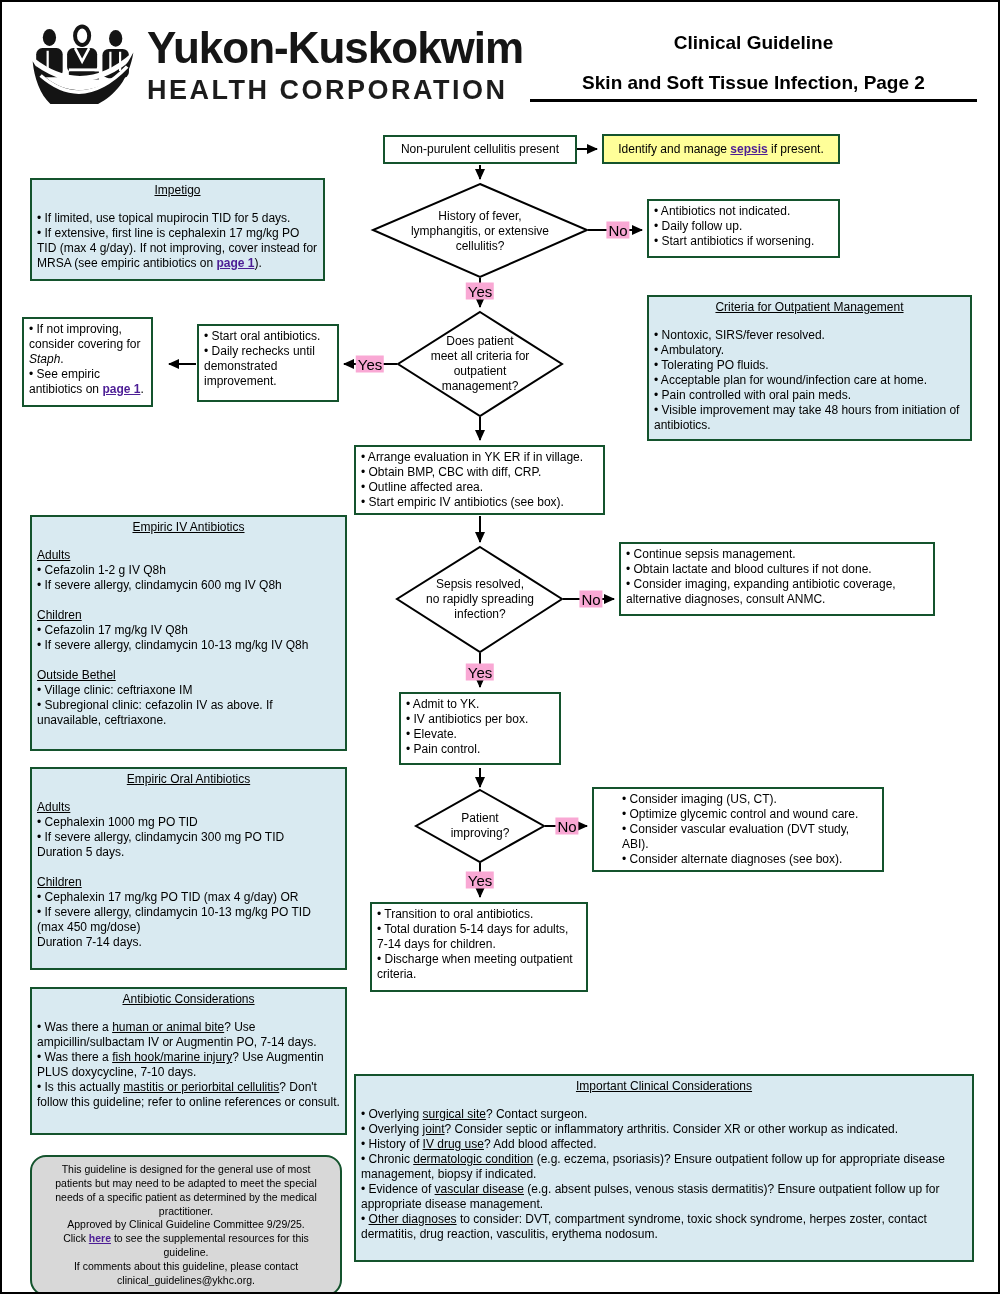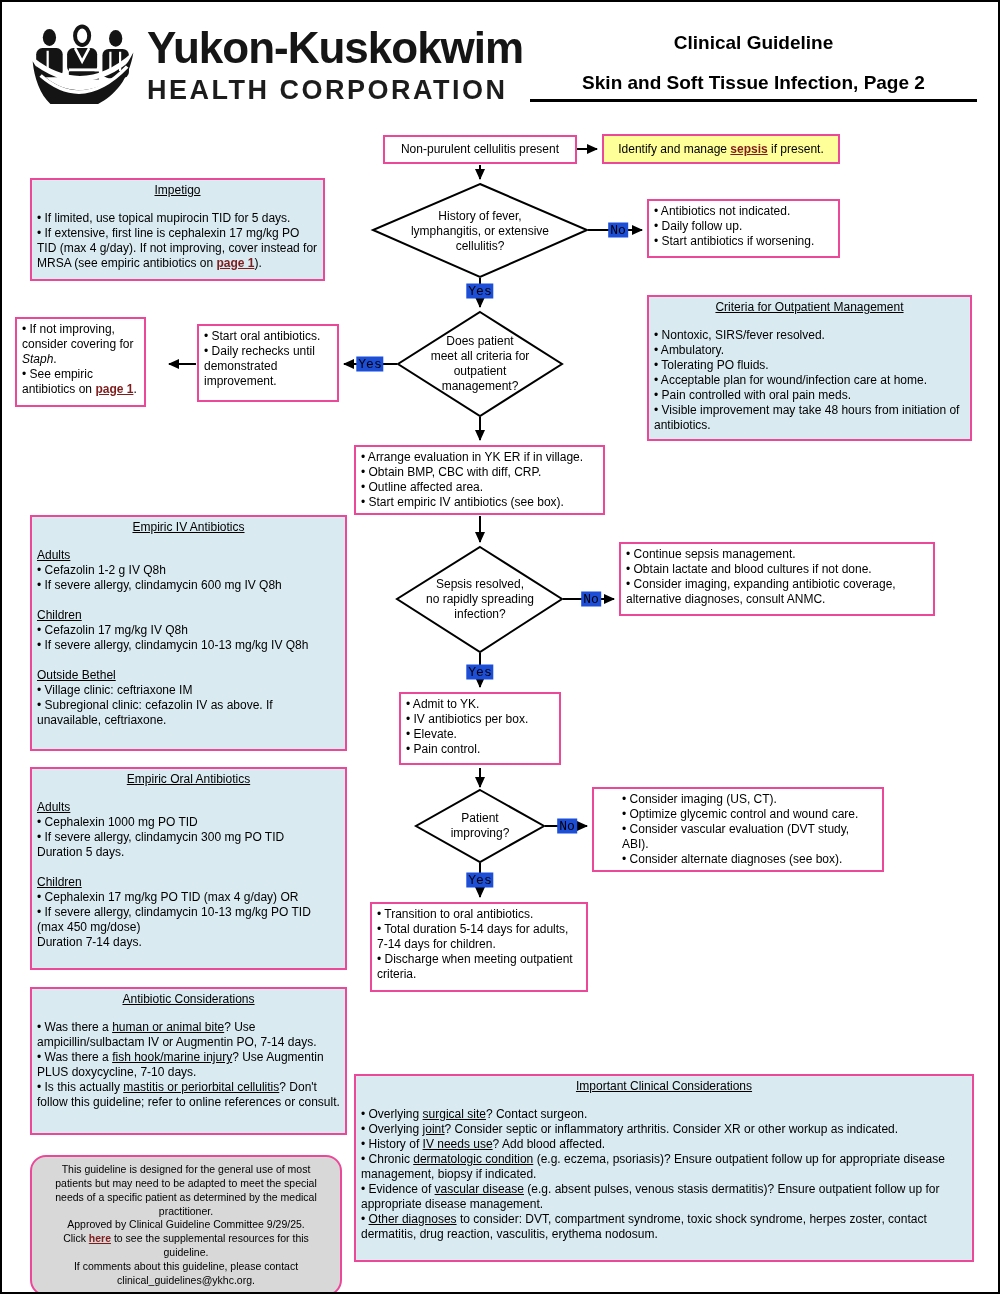--- a/index.html
+++ b/index.html
@@ -10,35 +10,35 @@
   .logo{position:absolute;left:28px;top:22px;width:106px;height:80px;}
   .orgblock{position:absolute;left:145px;top:24px;}
   .org1{font-size:44px;font-weight:bold;letter-spacing:-1px;line-height:1.0;color:#151515;}
   .org2{font-size:27px;font-weight:600;letter-spacing:2.5px;color:#1c1c1c;margin-top:5px;}
   .rheader{position:absolute;left:528px;top:30px;width:447px;text-align:center;}
   .rh1{font-size:19px;font-weight:bold;}
   .rh2{font-size:19px;font-weight:bold;margin-top:18px;}
   .hrule{position:absolute;left:528px;top:97px;width:447px;height:3px;background:#000;}
 
   
-  .node{position:absolute;border:2px solid #ec4899;background:#fff;font-size:12px;line-height:1.25;padding:3px 5px;box-sizing:border-box;}
+  .node{position:absolute;border:2px solid #14532d;background:#fff;font-size:12px;line-height:1.25;padding:3px 5px;box-sizing:border-box;}
   .flexc{display:flex;align-items:center;justify-content:center;text-align:center;}
   .blue{background:#d9eaf1;}
   .yellow{background:#ffff99;}
   .gray{background:#d8d8d8;border-radius:16px;text-align:center;font-size:10.5px;line-height:1.32;padding:6px 12px;}
   .title{display:block;text-align:center;text-decoration:underline;margin-bottom:13px;}
   .ln{min-height:15px;}
   .gray .ln{min-height:13px;}
   .u{text-decoration:underline;}
   .i{font-style:italic;}
   .b{font-weight:normal;}
-  .lk{color:#7f1d1d;font-weight:bold;text-decoration:underline;cursor:pointer;}
+  .lk{color:#4c1d95;font-weight:bold;text-decoration:underline;cursor:pointer;}
 
   .dtext{position:absolute;transform:translate(-50%,-50%);text-align:center;font-size:12px;line-height:1.25;white-space:pre-line;}
-  .lbl{position:absolute;transform:translate(-50%,-50%);background:#1d4ed8;font-size:13px;padding:0 2px;font-family:Liberation Mono, monospace;}
+  .lbl{position:absolute;transform:translate(-50%,-50%);background:#f9a8d4;font-size:15px;padding:0 2px;}
   svg.overlay{position:absolute;left:0;top:0;pointer-events:none;}
 </style>
 </head>
 <body>
 
 <div class="page">
 
   <svg class="logo" viewBox="0 0 120 90" aria-hidden="true">
 
     <ellipse cx="22" cy="15" rx="7.5" ry="9.5" fill="#141414"></ellipse>
@@ -130,21 +130,21 @@
   <div class="dtext" style="left:478px;top:362px;width:150px;">Does patient
 meet all criteria for
 outpatient
 management?</div>
 
   <div class="node" style="left:195px;top:322px;width:142px;min-height:78px;">
       <div class="ln"><span>• Start oral antibiotics.</span></div>
       <div class="ln"><span>• Daily rechecks until demonstrated improvement.</span></div>
     </div>
 
-  <div class="node" style="left:13px;top:315px;width:131px;min-height:90px;">
+  <div class="node" style="left:20px;top:315px;width:131px;min-height:90px;">
       <div class="ln"><span>• If not improving, consider covering  for </span><span class="i">Staph</span><span>.</span></div>
       <div class="ln"><span>• See empiric antibiotics on </span><span class="lk">page 1</span><span>.</span></div>
     </div>
 
   <div class="node blue" style="left:645px;top:293px;width:325px;min-height:146px;">
     <span class="title">Criteria for Outpatient Management</span>
     <div>
         <div class="ln"><span>• Nontoxic, SIRS/fever resolved.</span></div>
         <div class="ln"><span>• Ambulatory.</span></div>
         <div class="ln"><span>• Tolerating PO fluids.</span></div>
@@ -240,21 +240,21 @@
       <div class="ln"><span>Approved by Clinical Guideline Committee 9/29/25.</span></div>
       <div class="ln"><span>Click </span><span class="lk">here</span><span> to see the supplemental resources for this guideline.</span></div>
       <div class="ln"><span class="b">If comments about this guideline, please contact clinical_guidelines@ykhc.org.</span></div>
     </div>
 
   <div class="node blue" style="left:352px;top:1072px;width:620px;min-height:188px;">
     <span class="title">Important Clinical Considerations</span>
     <div>
         <div class="ln"><span>• Overlying </span><span class="u">surgical site</span><span>? Contact surgeon.</span></div>
         <div class="ln"><span>• Overlying </span><span class="u">joint</span><span>? Consider septic or inflammatory arthritis. Consider XR or other workup as indicated.</span></div>
-        <div class="ln"><span>• History of </span><span class="u">IV needs use</span><span>? Add blood affected.</span></div>
+        <div class="ln"><span>• History of </span><span class="u">IV drug use</span><span>? Add blood affected.</span></div>
         <div class="ln"><span>• Chronic </span><span class="u">dermatologic condition</span><span> (e.g. eczema, psoriasis)? Ensure outpatient follow up for appropriate disease management, biopsy if indicated.</span></div>
         <div class="ln"><span>• Evidence of </span><span class="u">vascular disease</span><span> (e.g. absent pulses, venous stasis dermatitis)? Ensure outpatient follow up for appropriate disease management.</span></div>
         <div class="ln"><span>• </span><span class="u">Other diagnoses</span><span> to consider: DVT, compartment syndrome, toxic shock syndrome, herpes zoster, contact dermatitis, drug reaction, vasculitis, erythema nodosum.</span></div>
       </div>
   </div>
 
   <div class="lbl" style="left:616px;top:228px;">No</div>
   <div class="lbl" style="left:478px;top:289px;">Yes</div>
   <div class="lbl" style="left:368px;top:362px;">Yes</div>
   <div class="lbl" style="left:589px;top:597px;">No</div>

